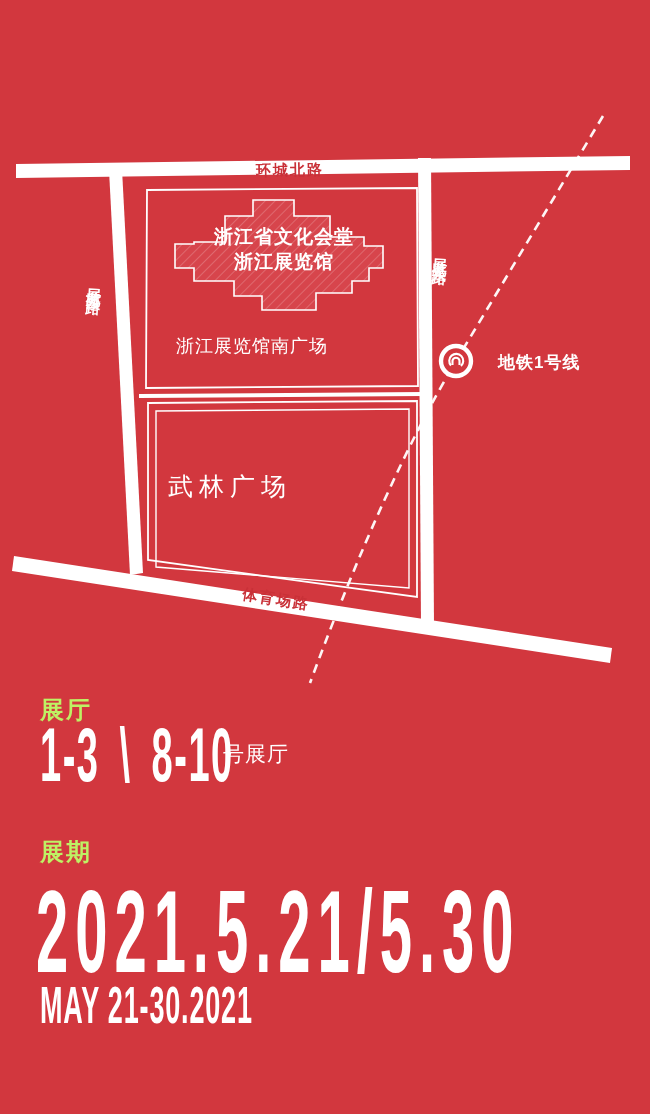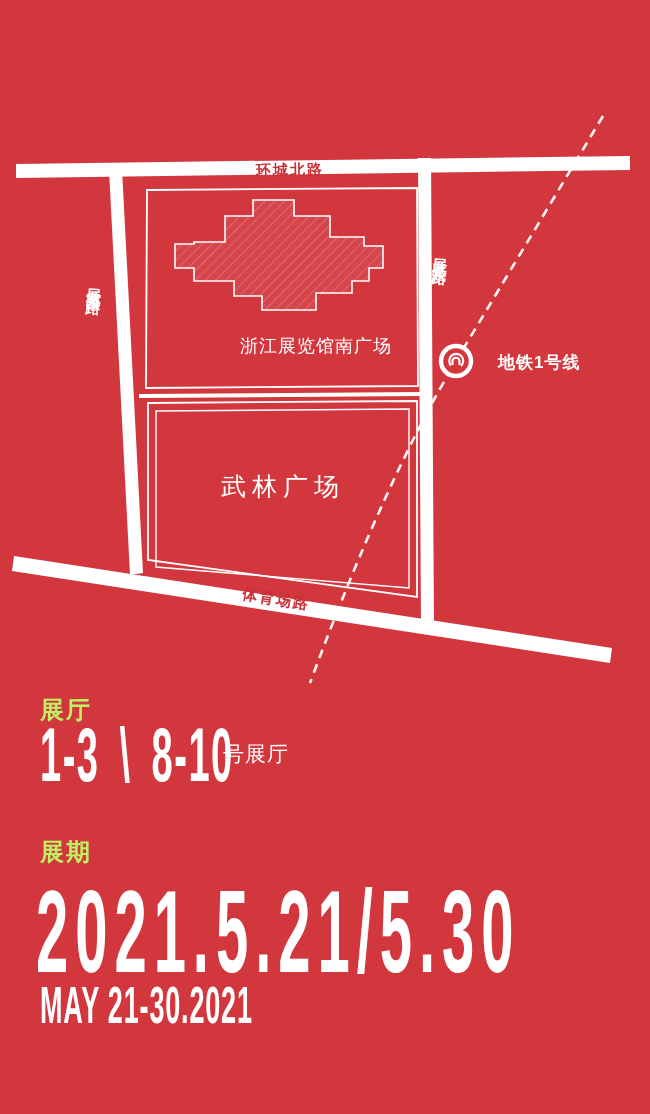--- a/index.html
+++ b/index.html
@@ -13,23 +13,23 @@
   .lbl-north{left:256px;top:161px;font-size:15px;letter-spacing:2px;transform:rotate(-1deg);}
   .lbl-south{left:244px;top:585px;font-size:15px;letter-spacing:2px;
              transform:rotate(9deg);transform-origin:0 0;}
   .vroad{font-weight:bold;font-size:15px;letter-spacing:4px;
          writing-mode:vertical-rl;text-orientation:upright;transform-origin:50% 0;}
   .lbl-west{left:85px;top:276px;transform:rotate(4deg);}
   .lbl-east{left:431px;top:246px;transform:rotate(4deg);}
 
   .bldg-label{left:176px;top:224px;width:216px;text-align:center;
               font-size:19px;font-weight:bold;letter-spacing:1px;line-height:25px;}
-  .south-square{left:176px;top:334px;width:216px;text-align:right;
+  .south-square{left:176px;top:334px;width:216px;text-align:left;
                 font-size:18px;font-weight:500;letter-spacing:1px;}
-  .wulin{left:168px;top:470px;width:230px;text-align:center;
+  .wulin{left:168px;top:470px;width:230px;text-align:left;
          font-size:25px;font-weight:400;letter-spacing:6px;}
   .metro-lbl{left:498px;top:351px;font-size:17px;font-weight:bold;letter-spacing:1px;}
 
   .heading{position:absolute;left:40px;color:#bef264;font-size:24px;font-weight:bold;letter-spacing:2px;}
   #halls-heading{top:694px;}
   #period-heading{top:836px;}
   #halls-numbers{position:absolute;left:40px;top:717px;color:#fff;
                  font-size:76px;font-weight:bold;line-height:1;letter-spacing:.04em;
                  transform:scaleX(.5);transform-origin:0 0;white-space:nowrap;}
   #halls-numbers .sep{margin:0 40px;}
@@ -76,20 +76,24 @@
       <path d="M451,365.5 A7,7 0 1 1 461,366" fill="none" stroke="#ffffff" stroke-width="2.1"></path>
       <path d="M452.5,365 v-4.5 a3.6,3.6 0 0 1 7,0 v4.5" fill="none" stroke="#ffffff" stroke-width="2.1"></path>
     </g>
   </svg>
 
   <div class="maplabel roadlabel lbl-north">环城北路</div>
   <div class="maplabel vroad lbl-west">展览西路</div>
   <div class="maplabel vroad lbl-east">展览东路</div>
   <div class="maplabel roadlabel lbl-south">体育场路</div>
 
+  <div class="maplabel bldg-label">
+    <div>浙江省文化会堂</div>
+    <div>浙江展览馆</div>
+  </div>
 
   <div class="maplabel south-square">浙江展览馆南广场</div>
   <div class="maplabel wulin">武林广场</div>
   <div class="maplabel metro-lbl">地铁1号线</div>
 
   <div class="heading" id="halls-heading">展厅</div>
   <div id="halls-numbers">
     <span>1-3</span><span class="sep">\</span><span>8-10</span>
   </div>
   <div id="venue">

